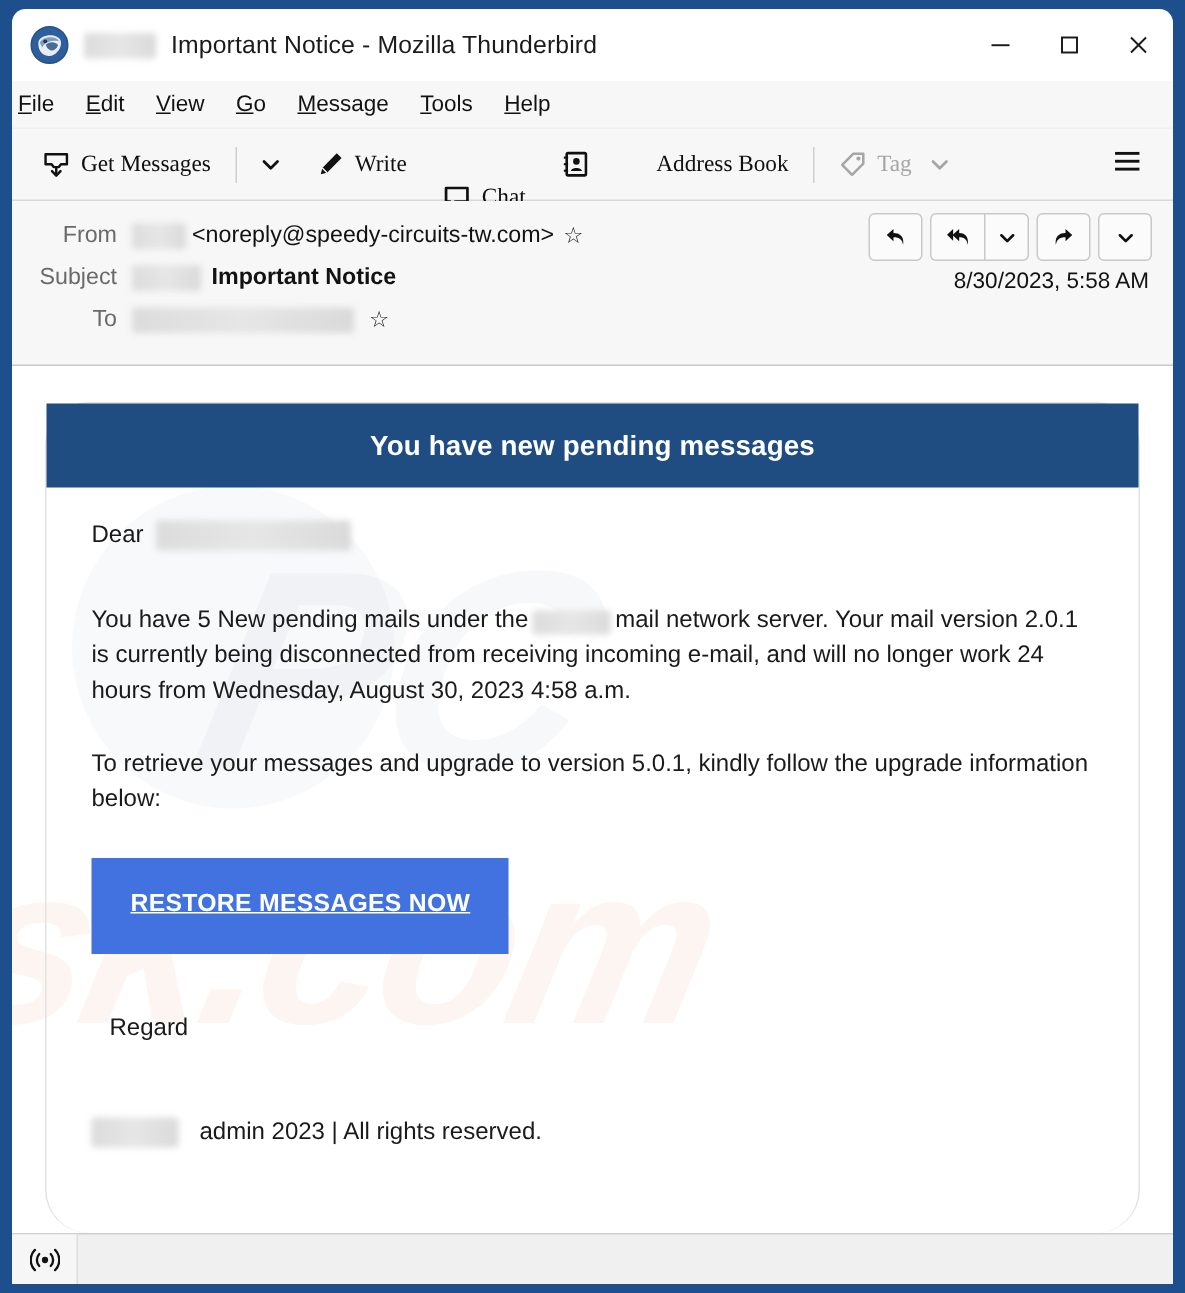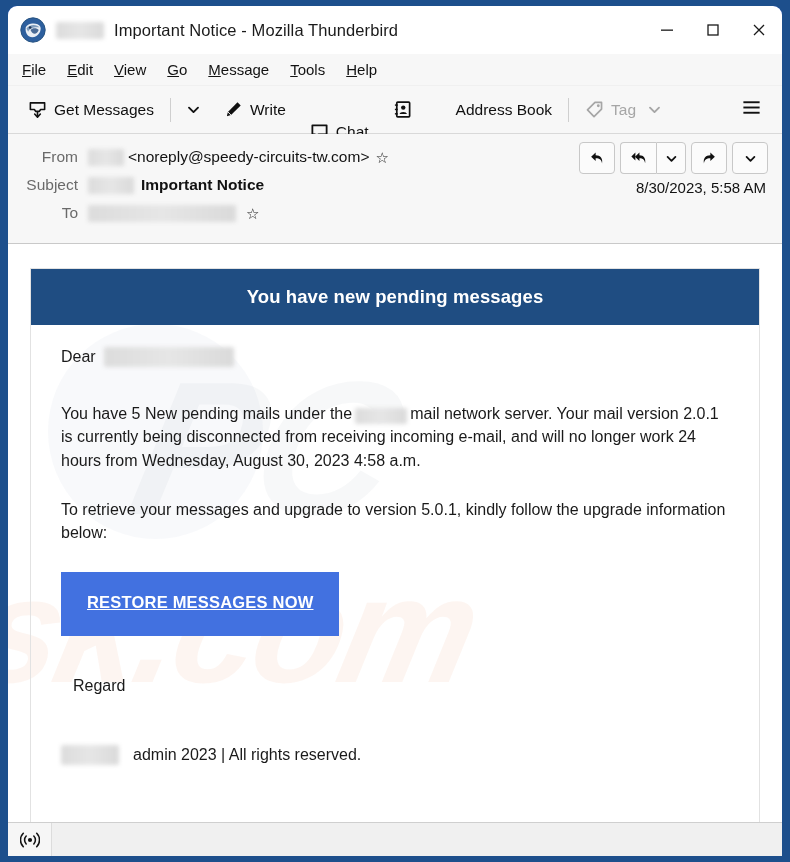--- a/index.html
+++ b/index.html
@@ -65,41 +65,42 @@
     display: flex; align-items: center; justify-content: center;
     cursor: default;
   }
   .win-btn svg { display: block; }
 
   
   #menubar {
     height: 32px; flex: 0 0 32px;
     background: #f7f7f7;
     display: flex; align-items: center;
-    padding-left: 14px;
+    padding-left: 4px;
     border-bottom: 1px solid #f0f0f0;
   }
   .menu-item {
     font-size: 15px;
     color: #121212;
     padding: 3px 11px 3px 0;
     margin-right: 10px;
     white-space: nowrap;
     cursor: default;
   }
   .menu-item .ak { text-decoration: underline; }
 
   
   #toolbar {
     height: 48px; flex: 0 0 48px;
     background: #f7f7f7;
     display: flex; align-items: center;
     padding: 0 12px;
     border-bottom: 1px solid #d9d9d9;
     position: relative;
+    font-family: Liberation Serif, serif;
   }
   .tool-btn {
     display: flex; align-items: center; gap: 7px;
     padding: 5px 8px;
     border-radius: 4px;
     font-size: 15.5px;
     color: #101010;
     white-space: nowrap;
     cursor: default;
   }
@@ -223,20 +224,21 @@
   }
 
   #email-card {
     position: absolute;
     left: 22px; top: 24px;
     right: 22px;
     bottom: 0;
     border-left: 1px solid #e2e2e2;
     border-right: 1px solid #e2e2e2;
     border-top: 1px solid #e2e2e2;
+    border-radius: 29px;
   }
   #email-banner {
     background: #1f4d82;
     color: #ffffff;
     text-align: center;
     font-size: 18.5px;
     font-weight: bold;
     padding: 17px 10px;
     letter-spacing: 0.1px;
   }

